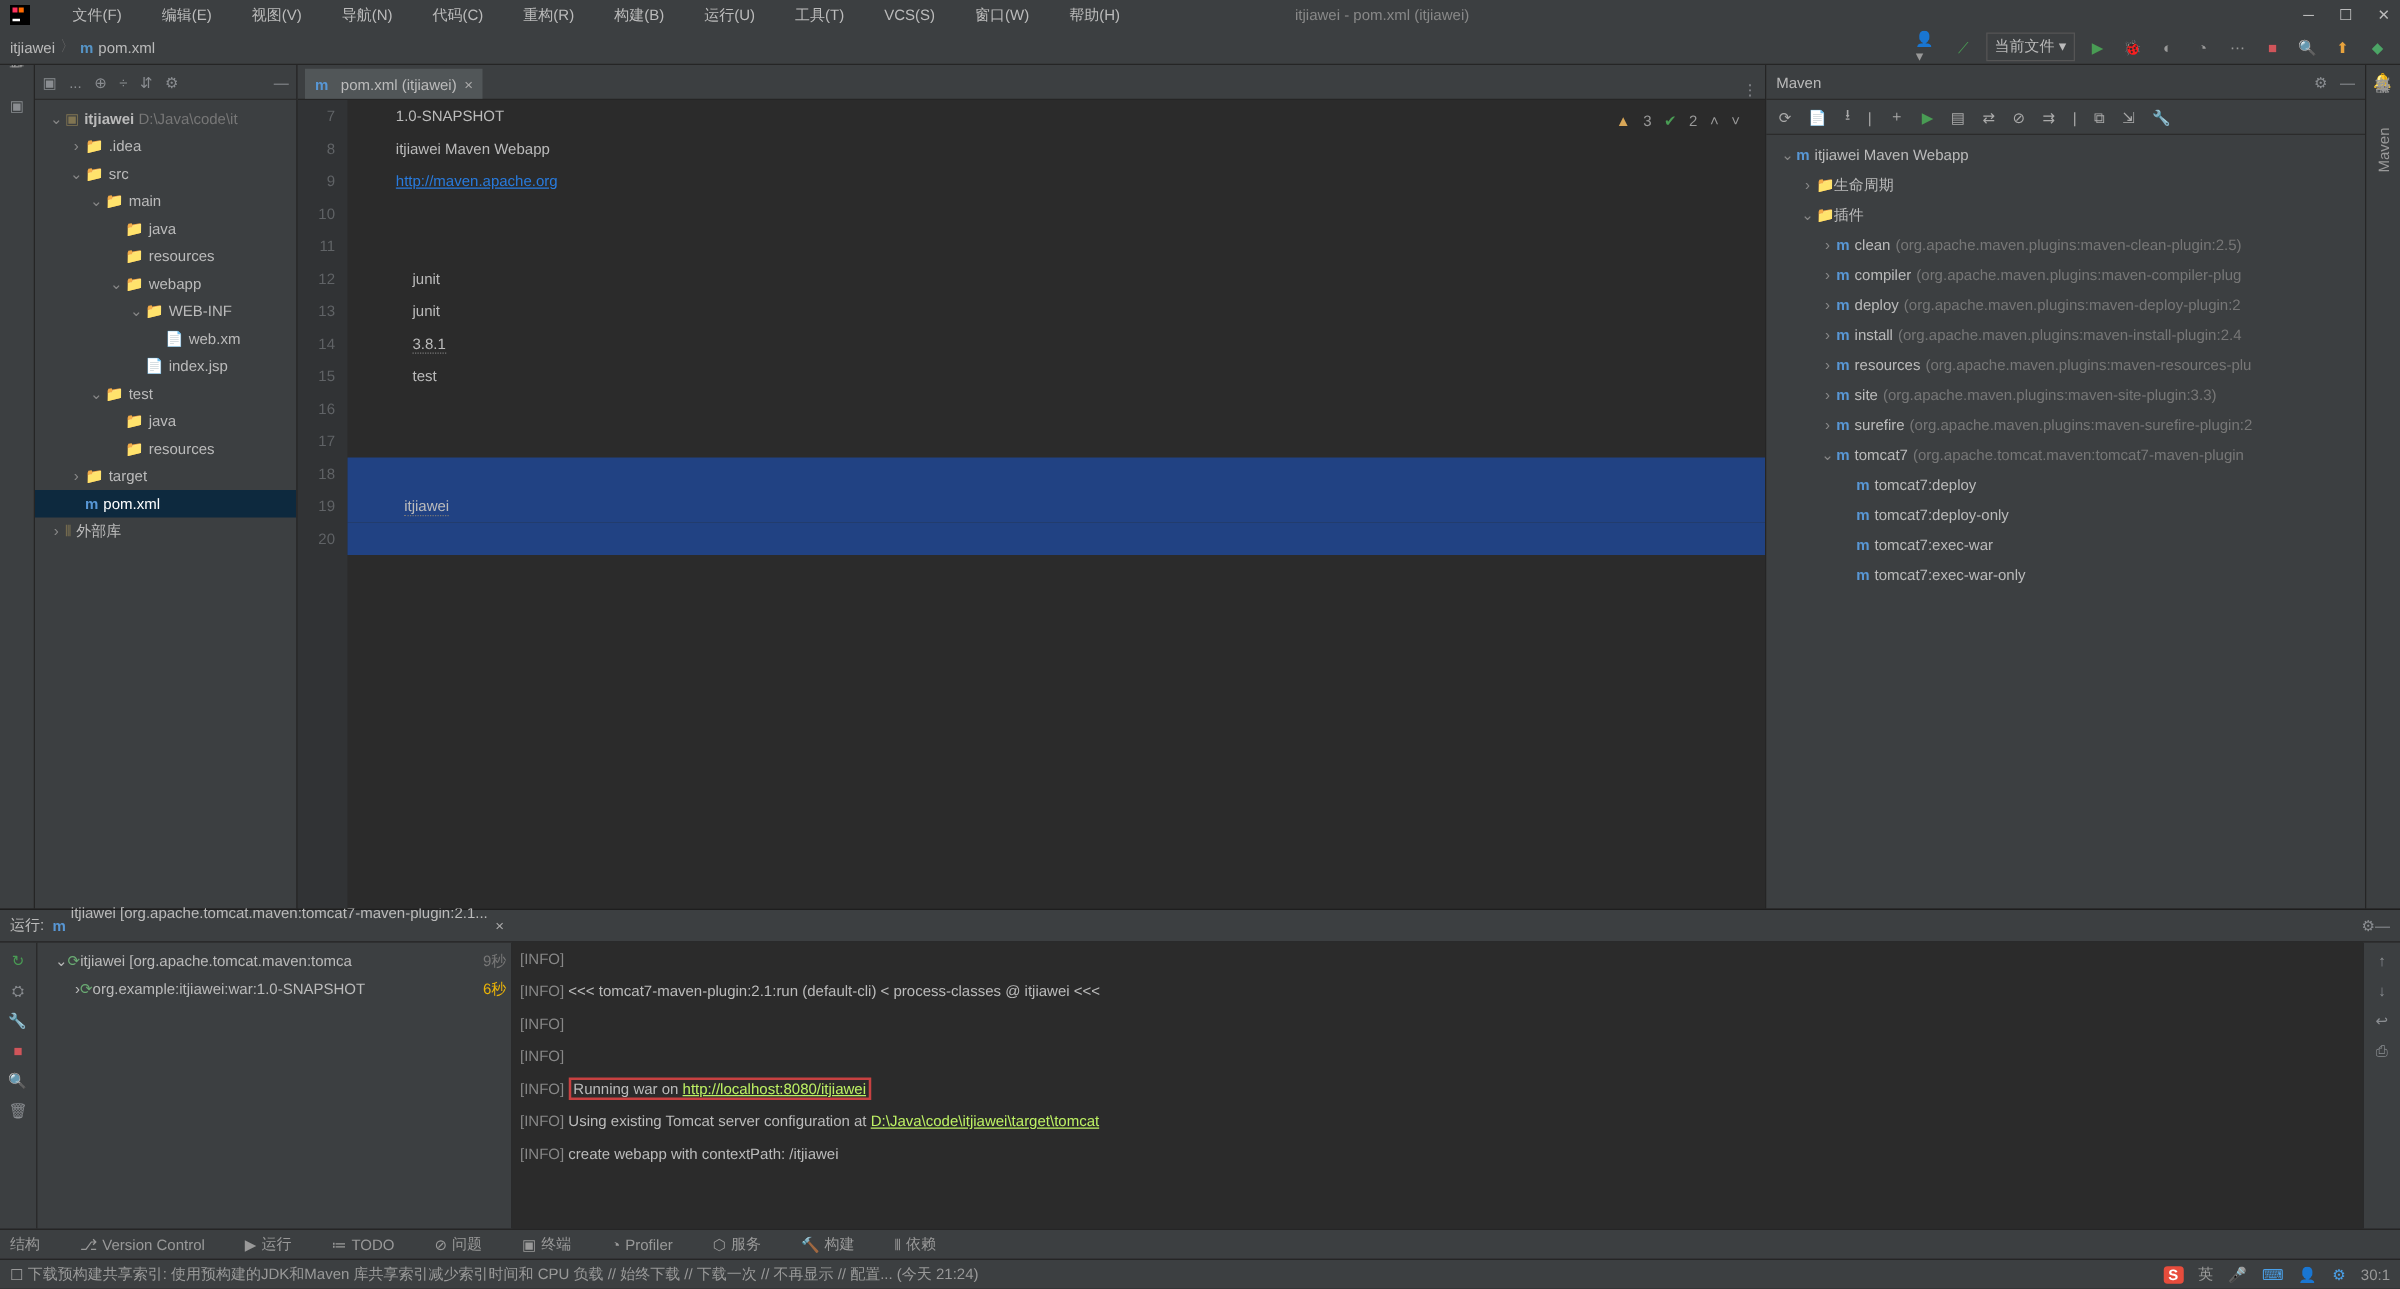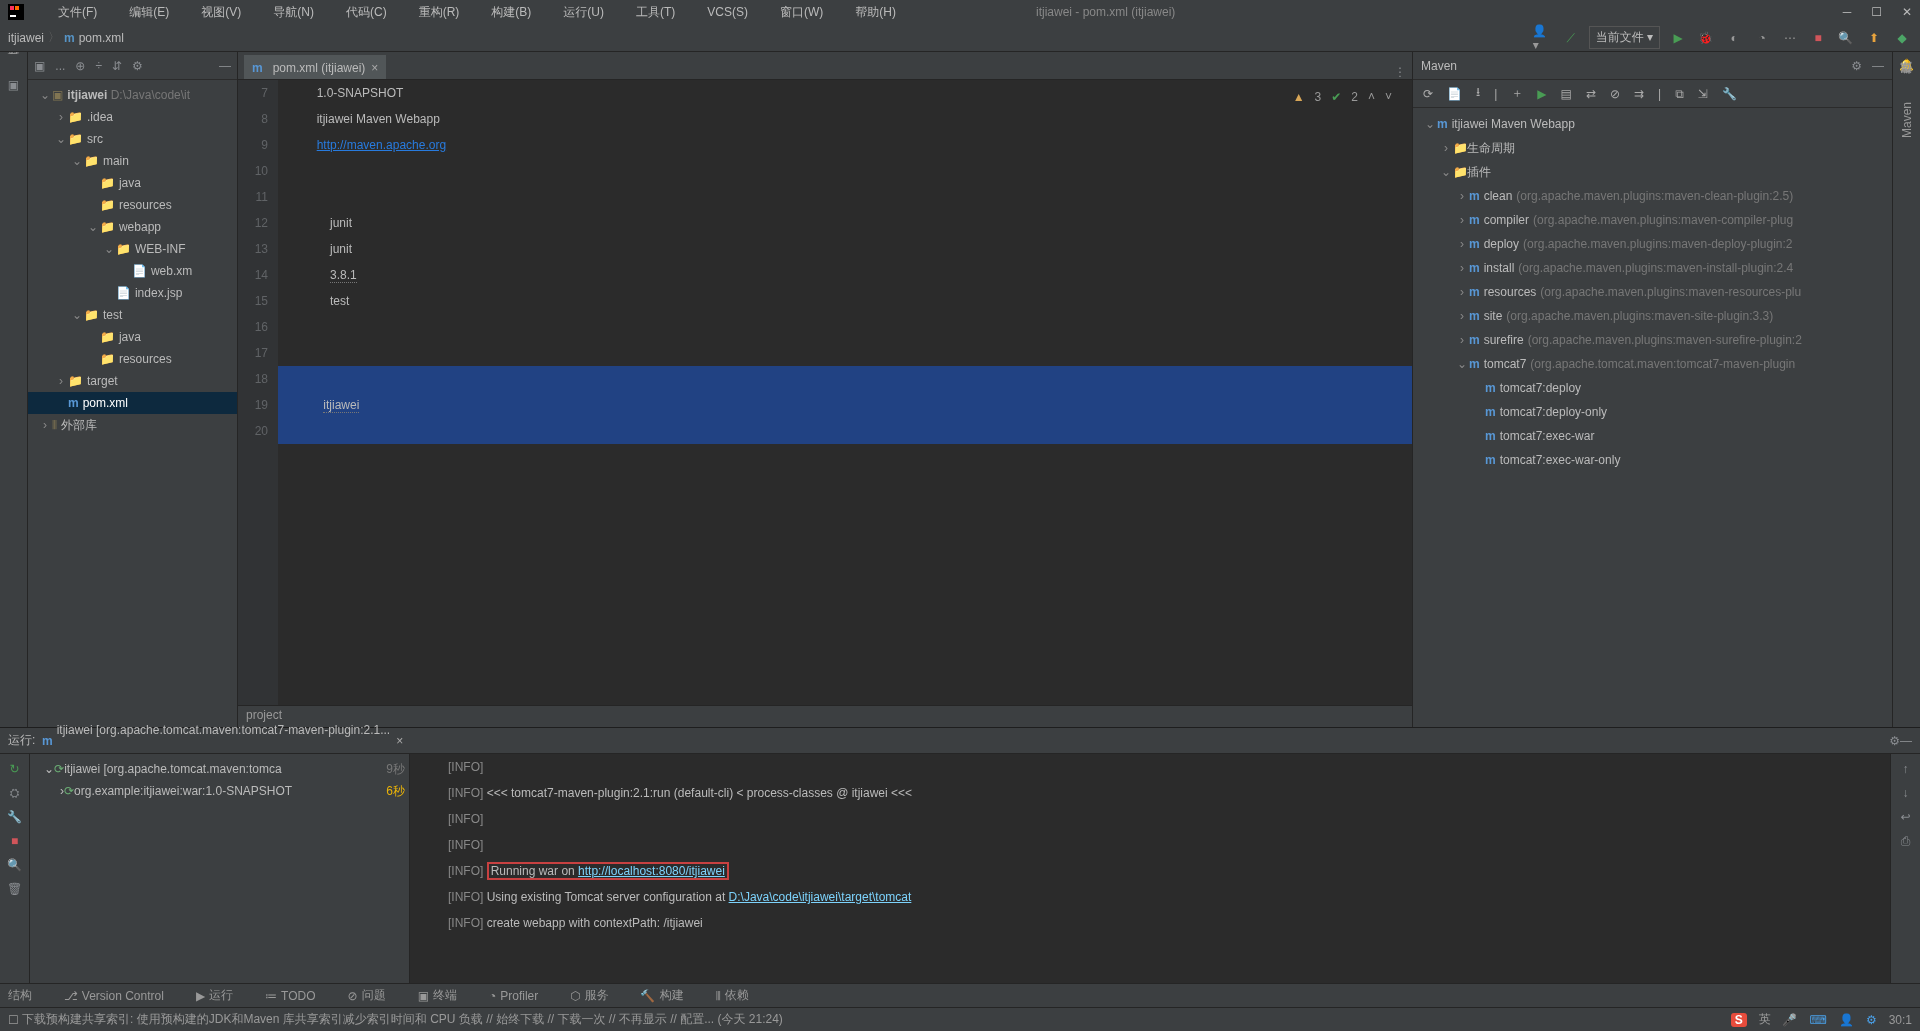--- a/index.html
+++ b/index.html
@@ -56,23 +56,23 @@
 .maven-node .arrow { width: 14px; text-align: center; color: #888; }
 .maven-node .muted { color: #777; margin-left: 4px; }
 .dim-icon { color: #8a8d91; }
 .m-blue { color: #5897d5; font-weight: bold; margin-right: 4px; }
 .run-panel { height: 256px; background: #2b2b2b; border-top: 1px solid #1e1e1e; display: flex; flex-direction: column; }
 .run-panel-header { height: 26px; background: #3c3f41; display: flex; align-items: center; padding: 0 8px; border-bottom: 1px solid #252525; }
 .run-panel-body { flex: 1; display: flex; overflow: hidden; }
 .run-left-icons { width: 30px; background: #3c3f41; border-right: 1px solid #252525; display: flex; flex-direction: column; align-items: center; gap: 10px; padding-top: 8px; }
 .run-tree { width: 380px; background: #3c3f41; border-right: 1px solid #252525; padding: 4px; color: #bbb; overflow: hidden; }
 .run-tree-row { display: flex; align-items: center; height: 22px; white-space: nowrap; }
-.console { flex: 1; background: #2b2b2b; font-family: 'Consolas', monospace; font-size: 13px; line-height: 26px; color: #bbb; position: relative; overflow: hidden; padding-left: 6px; margin-left: 32px; }
+.console { flex: 1; background: #2b2b2b; font-family: 'Consolas', monospace; font-size: 13px; line-height: 26px; color: #bbb; position: relative; overflow: hidden; padding-left: 6px; }
 .console .grey { color: #888; }
-.console .link { color: #7dd3fc; text-decoration: underline; text-align: center; }
+.console .link { color: #bef264; text-decoration: underline; text-align: center; }
 .console .orange { color: #cc7832; }
 .console .boxed { border: 2px solid #c84141; padding: 0 2px; }
 .run-side-icons { width: 30px; background: #3c3f41; border-left: 1px solid #252525; display: flex; flex-direction: column; align-items: center; gap: 10px; padding-top: 8px;}
 .bottom-bar { height: 24px; background: #3c3f41; display: flex; align-items: center; padding: 0 8px; gap: 32px; border-top: 1px solid #252525; color: #999; }
 .bottom-bar .item { display: flex; align-items: center; gap: 4px; cursor: pointer; }
 .status-bar { height: 24px; background: #3c3f41; display: flex; align-items: center; padding: 0 8px; border-top: 1px solid #252525; color: #999; }
 .status-bar .right { margin-left: auto; display: flex; align-items: center; gap: 12px; }
 .ime-box { background: #e74c3c; color: #fff; padding: 0 4px; font-weight: bold; border-radius: 3px; }
 .indent0{padding-left:10px}.indent1{padding-left:26px}.indent2{padding-left:42px}.indent3{padding-left:58px}.indent4{padding-left:74px}.indent5{padding-left:90px}
 .micon { display:inline-block; width:14px; text-align:center; }
@@ -278,21 +278,20 @@
           <div class="code-line">            <span class="tag"><artifactid></artifactid></span>junit<span class="tag"></span></div>
           <div class="code-line">            <span class="tag"><version></version></span><span class="dotted-u">3.8.1</span><span class="tag"></span></div>
           <div class="code-line">            <span class="tag"><scope></scope></span>test<span class="tag"></span></div>
           <div class="code-line">          <span class="tag"></span></div>
           <div class="code-line">        <span class="tag"></span></div>
           <div class="code-line hl-build">        <span class="tag"><build></build></span></div>
           <div class="code-line hl-build">          <span class="tag"><finalname></finalname></span><span class="dotted-u">itjiawei</span><span class="tag"></span></div>
           <div class="code-line hl-build">          <span class="tag"><plugins></plugins></span></div>
         </div>
     </div>
-    <div class="breadcrumb-bottom">project</div>
   </div>
 
   <div class="maven-panel">
     <div class="maven-header">
       <span class="title">Maven</span>
       <span class="icons">
         <span class="dim-icon">⚙</span>
         <span class="dim-icon">—</span>
       </span>
     </div>

